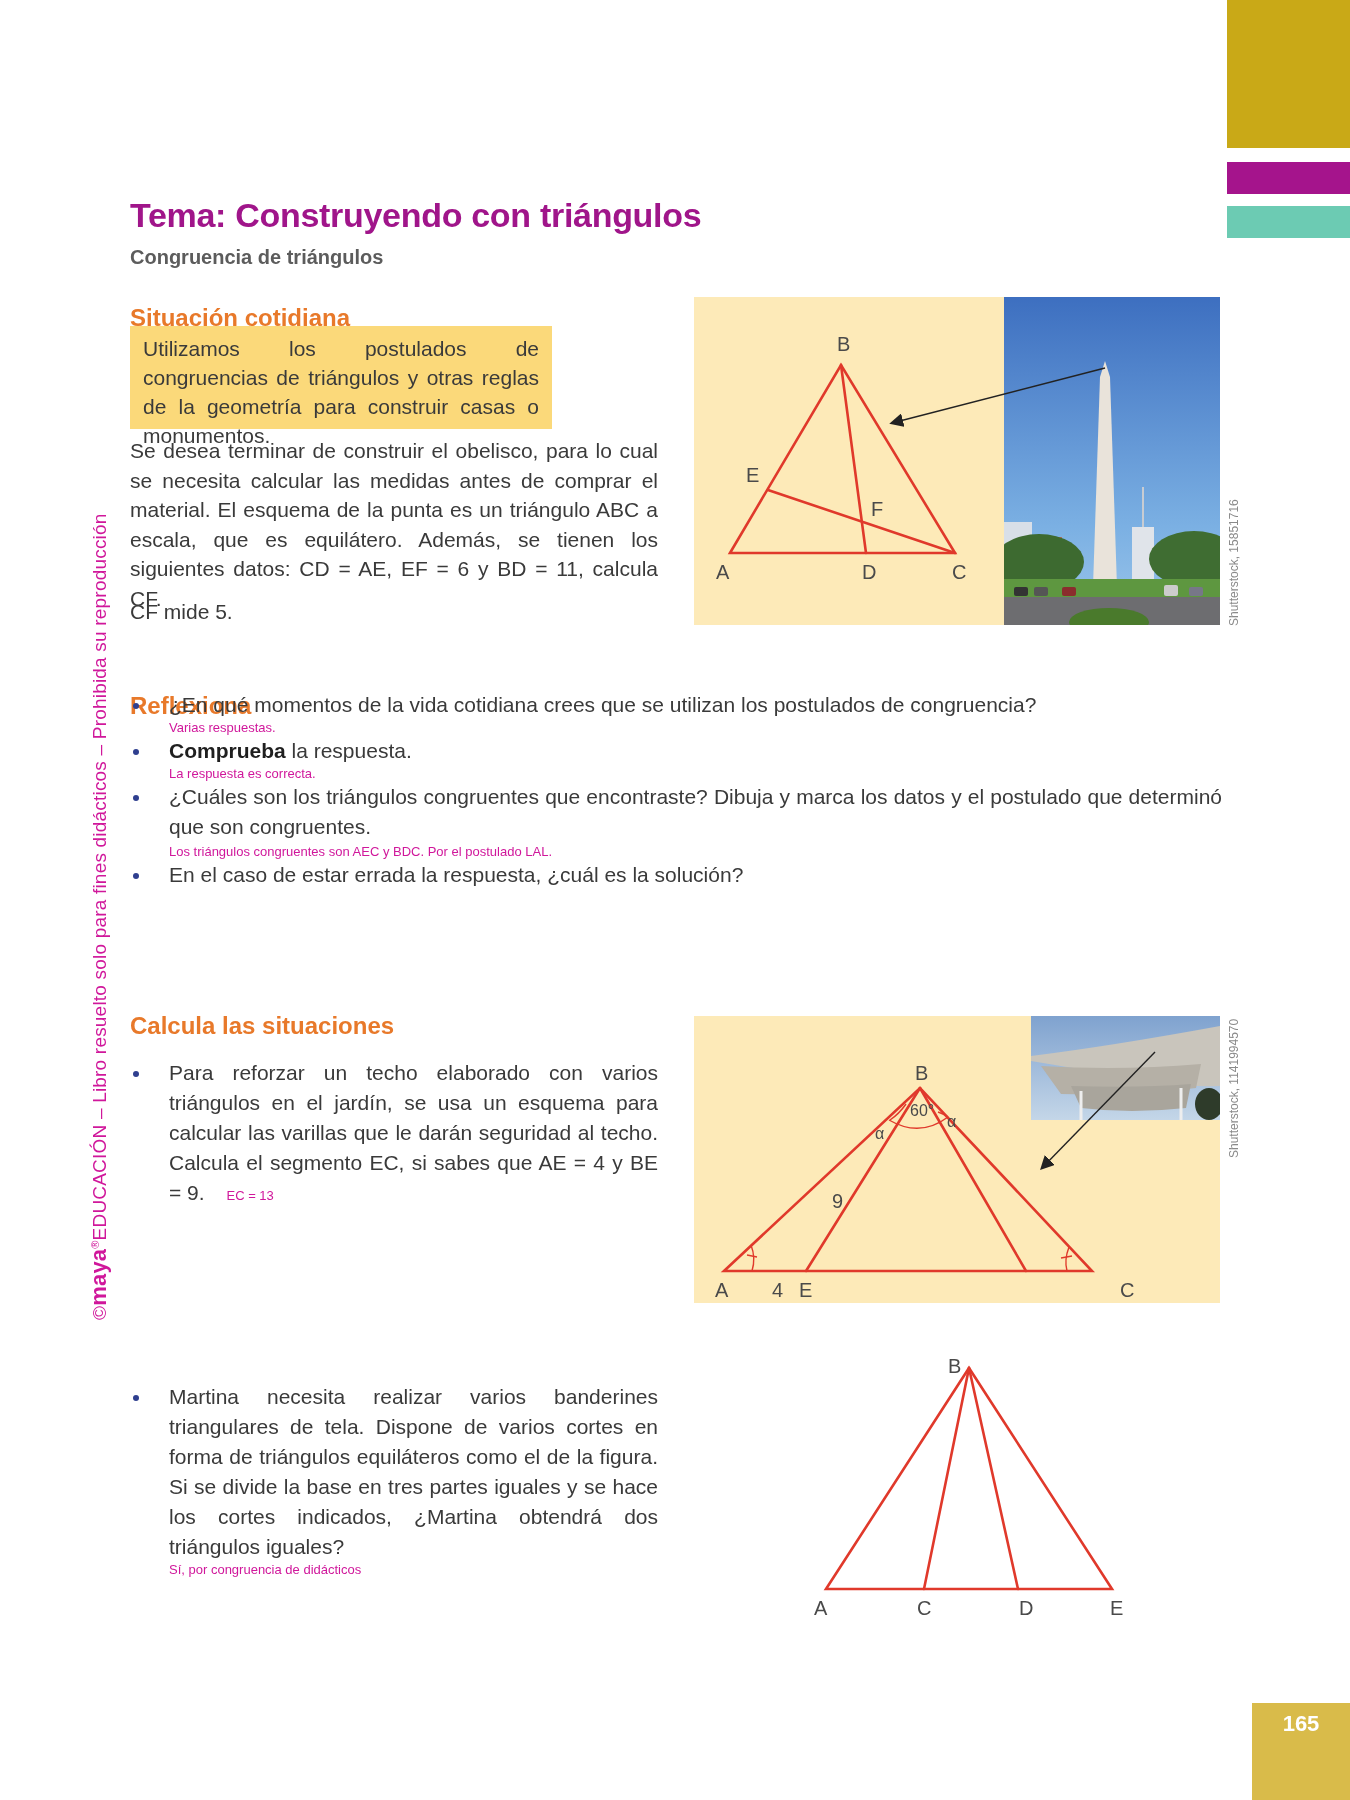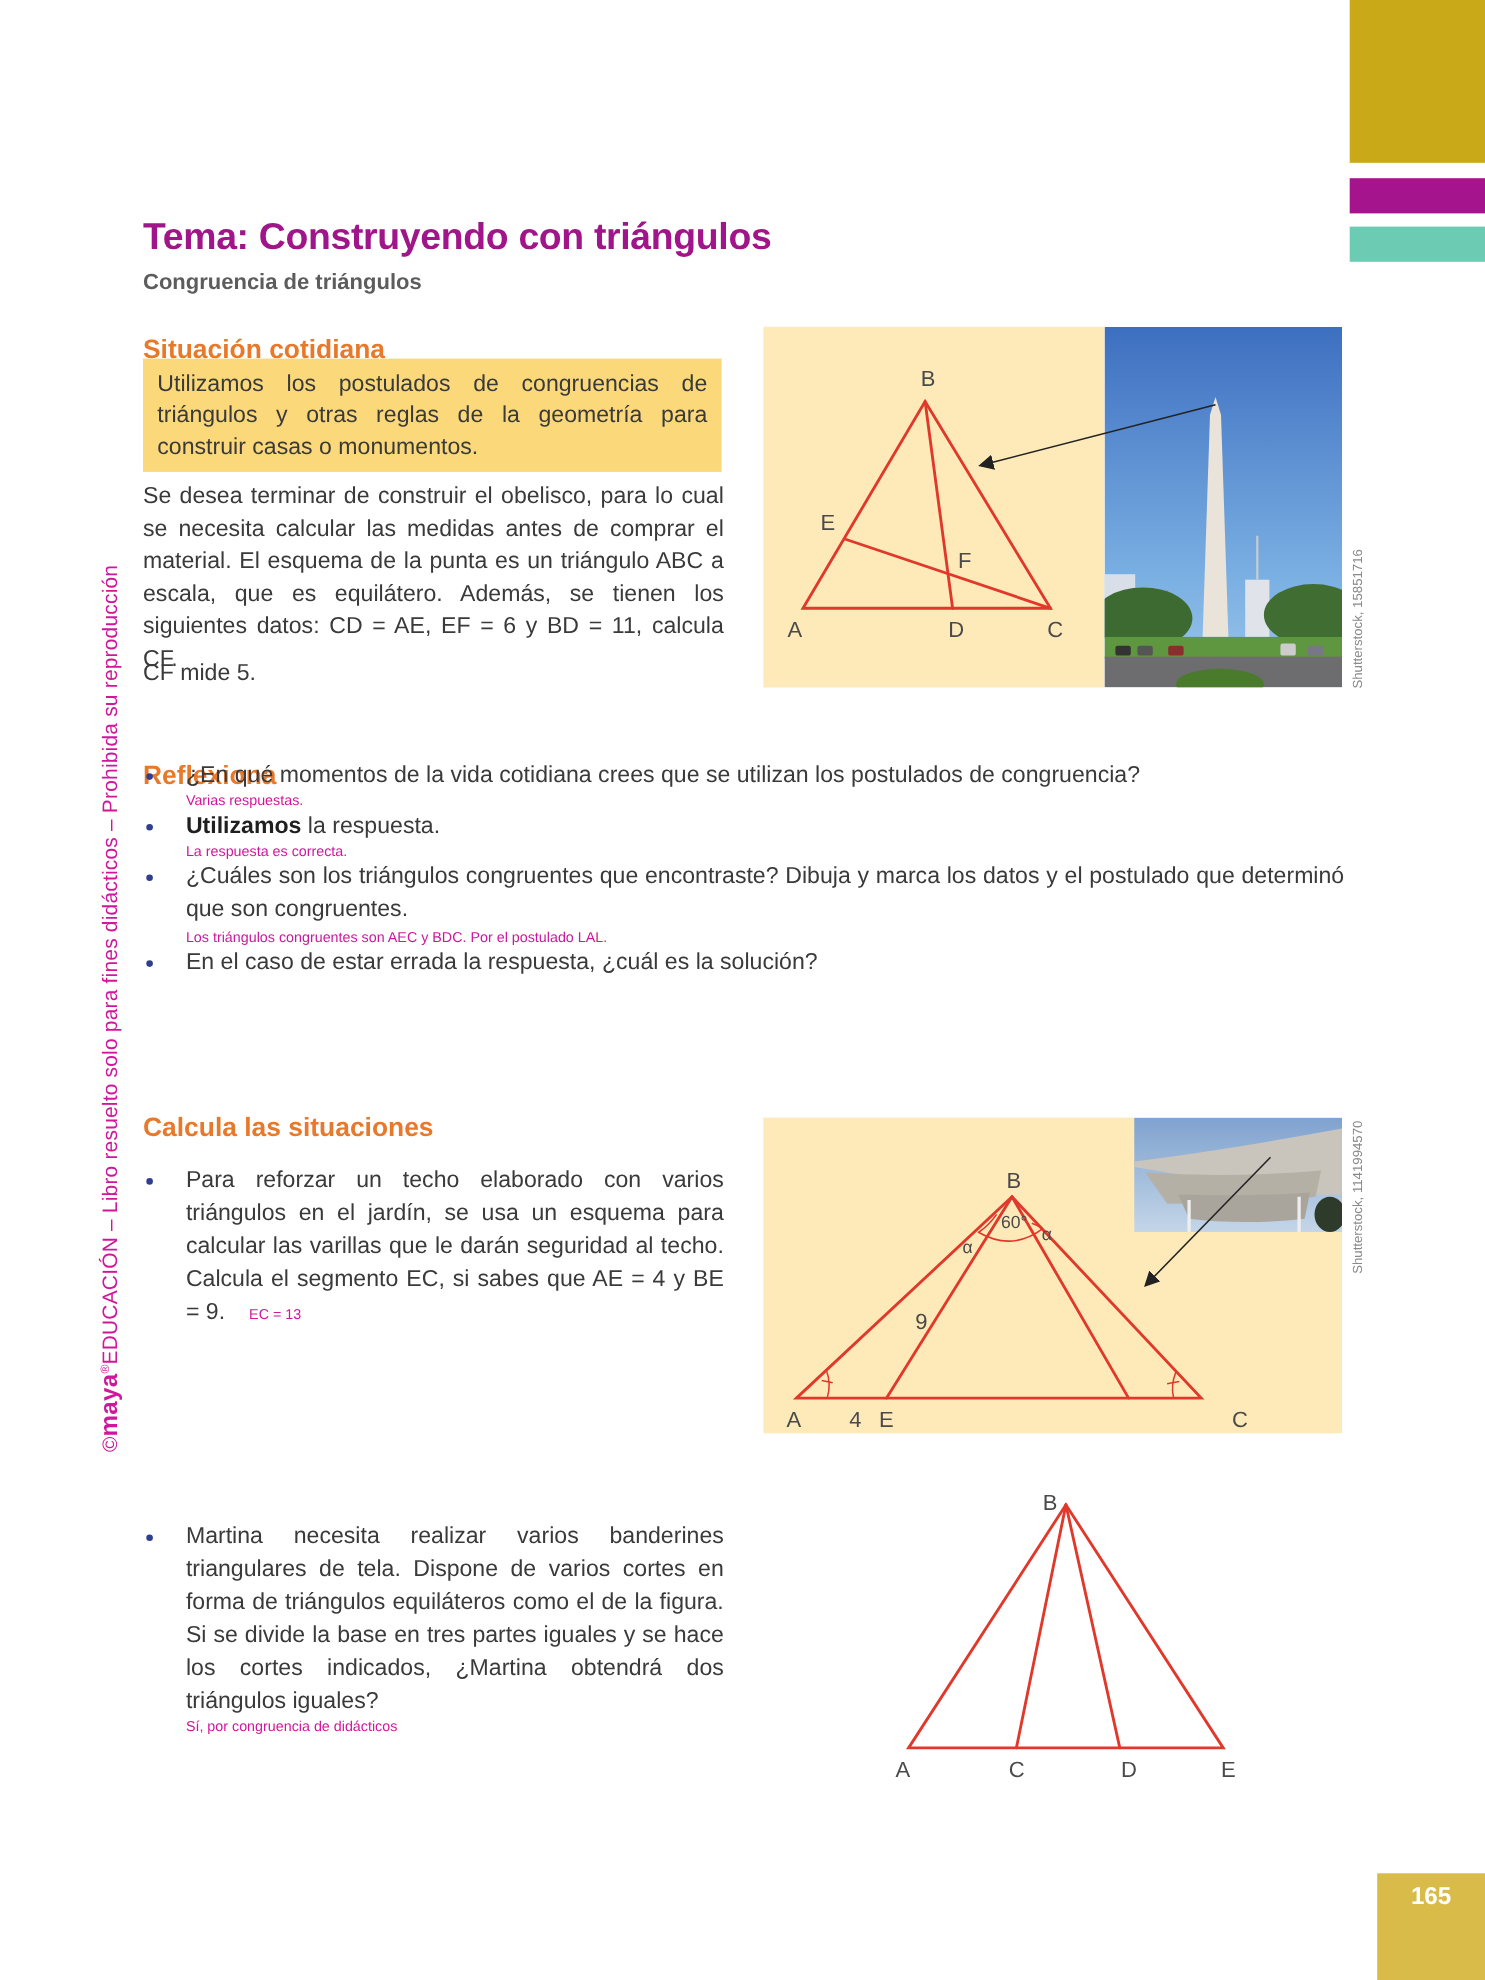--- a/index.html
+++ b/index.html
@@ -12,21 +12,21 @@
 
     .side-text { position:absolute; left:86px; top:1320px; transform-origin:0 0; transform:rotate(-90deg);
       white-space:nowrap; font-size:19px; color:#d0179b; letter-spacing:0.2px; }
     .side-text .brand { font-weight:bold; font-size:22px; }
     .side-text .reg { font-size:11px; vertical-align:super; }
 
     .title { position:absolute; left:130px; top:196px; font-size:34px; font-weight:bold; color:#a0158a; letter-spacing:-0.3px; }
     .subtitle { position:absolute; left:130px; top:246px; font-size:20px; font-weight:bold; color:#5c5c5c; }
     .section-h { position:absolute; left:130px; font-size:24px; font-weight:bold; color:#e8792a; }
 
-    .highlight { position:absolute; left:130px; top:326px; width:526px; height:103px; background:#fbd97a;
+    .highlight { position:absolute; left:130px; top:326px; width:422px; height:103px; background:#fbd97a;
       padding:8px 13px; font-size:21px; line-height:29px; color:#3a3a3a; text-align:justify; }
     .para { position:absolute; left:130px; top:436px; width:528px; font-size:21px; line-height:29.5px; color:#3a3a3a; text-align:justify; }
     .answer-line { position:absolute; left:130px; top:600px; font-size:21px; color:#3a3a3a; }
 
     .fig1 { position:absolute; left:694px; top:297px; width:310px; height:328px; background:#fdeab8; }
     .photo1 { position:absolute; left:1004px; top:297px; width:216px; height:328px; overflow:hidden; }
     .credit { position:absolute; font-size:12px; color:#8a8a8a; transform-origin:0 0; transform:rotate(-90deg); white-space:nowrap; }
 
     .bullet-list { position:absolute; left:130px; width:1092px; }
     .bullet { position:relative; padding-left:39px; font-size:21px; line-height:30px; color:#3a3a3a; }
@@ -119,21 +119,21 @@
 </svg>
 <div class="credit" style="left:1227px;top:626px;">Shutterstock, 15851716</div>
 
 <h3 class="section-h" style="top:644px;margin-top:48px;">Reflexiona</h3>
 <div class="bullet-list" style="top:690px;">
   <div class="bullet">
     <span>¿En qué momentos de la vida cotidiana crees que se utilizan los postulados de congruencia?</span>
     <span class="note">Varias respuestas.</span>
   </div>
   <div class="bullet">
-    <span class="strong">Utilizamos</span><span> la respuesta.</span>
+    <span class="strong">Comprueba</span><span> la respuesta.</span>
     <span class="note">La respuesta es correcta.</span>
   </div>
   <div class="bullet justify">
     <span>¿Cuáles son los triángulos congruentes que encontraste? Dibuja y marca los datos y el postulado que determinó que son congruentes.</span>
     <span class="note" style="margin-top:2px;">Los triángulos congruentes son AEC y BDC. Por el postulado LAL.</span>
   </div>
   <div class="bullet" style="margin-bottom:20px;">
     <span>En el caso de estar errada la respuesta, ¿cuál es la solución?</span>
   </div>
 </div>

